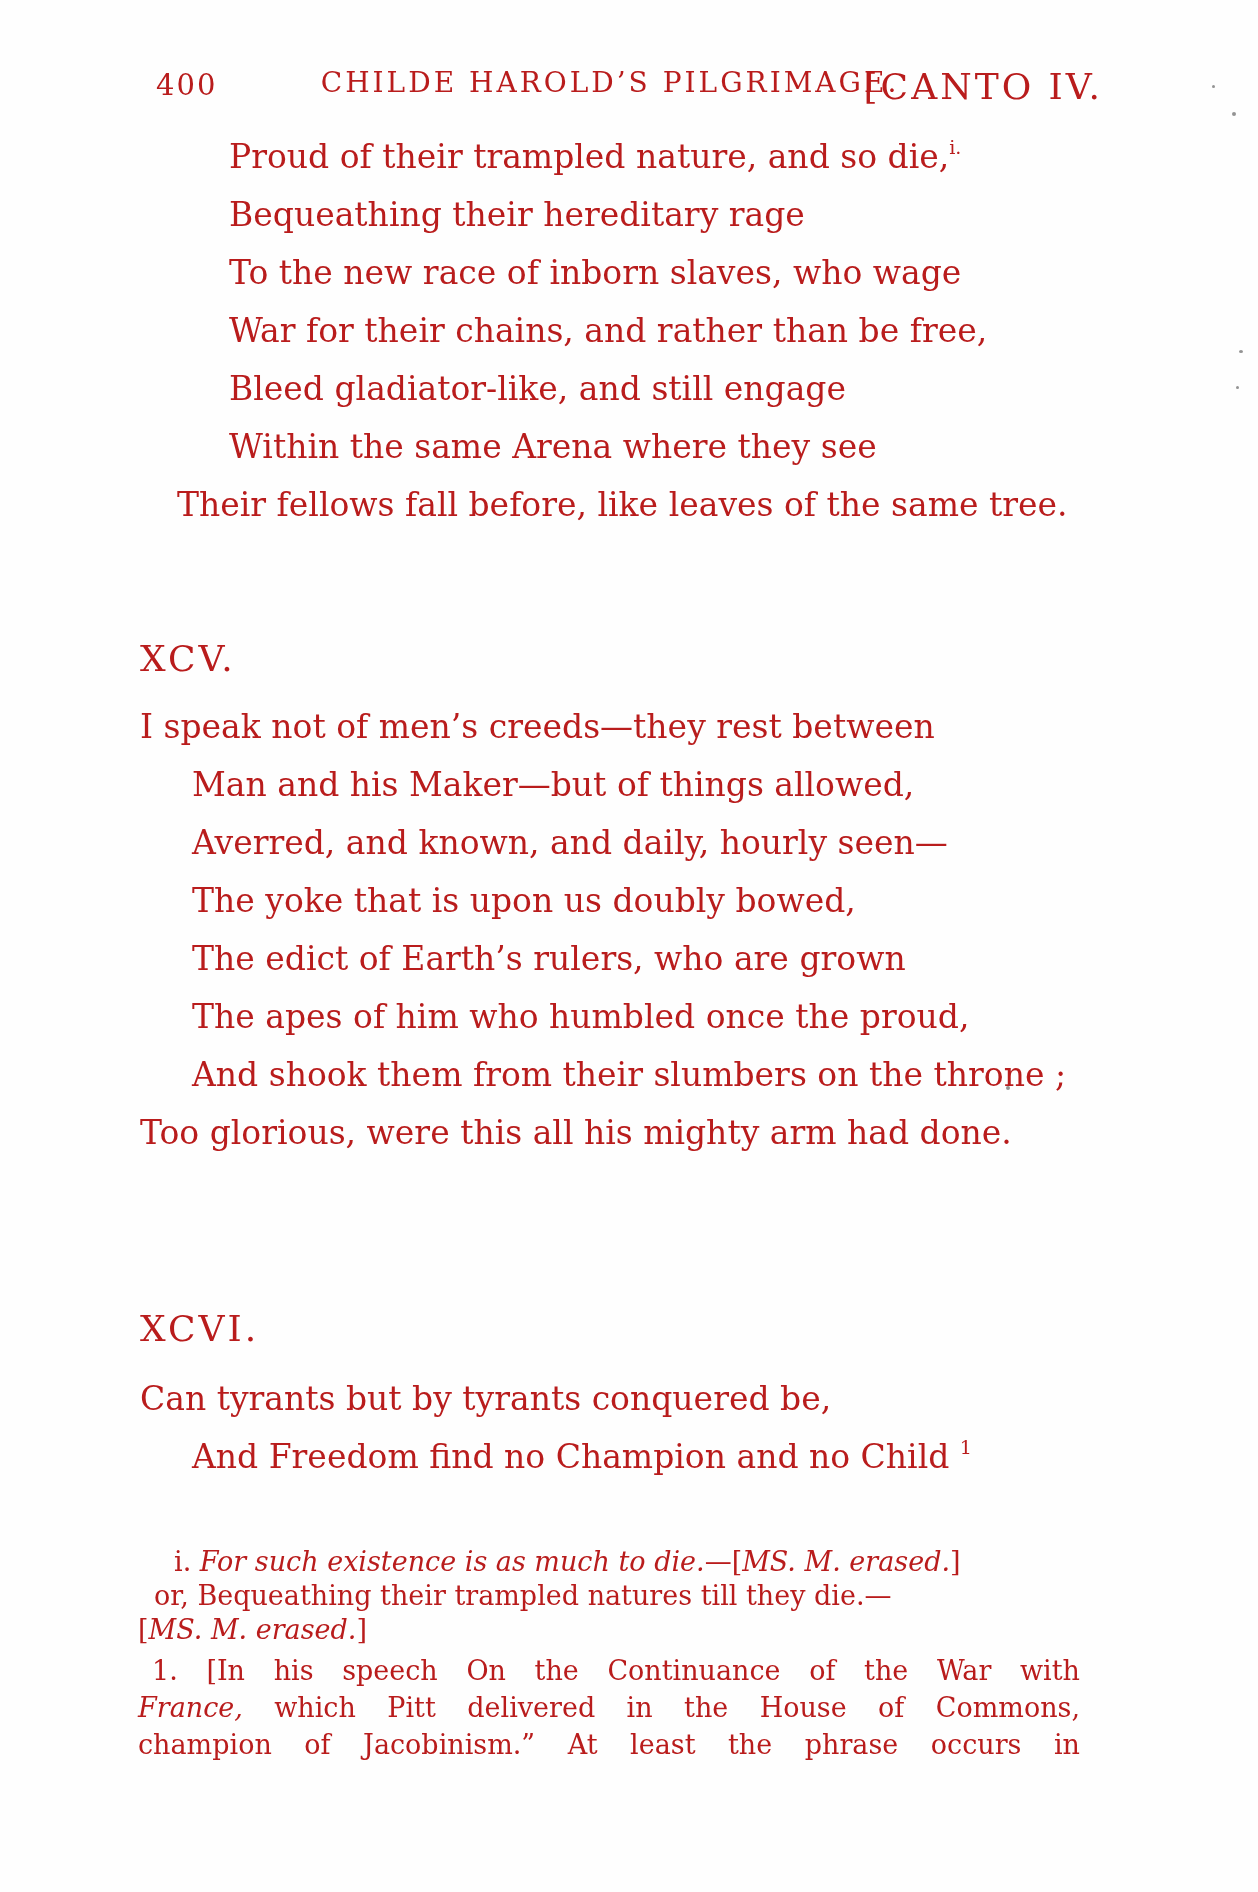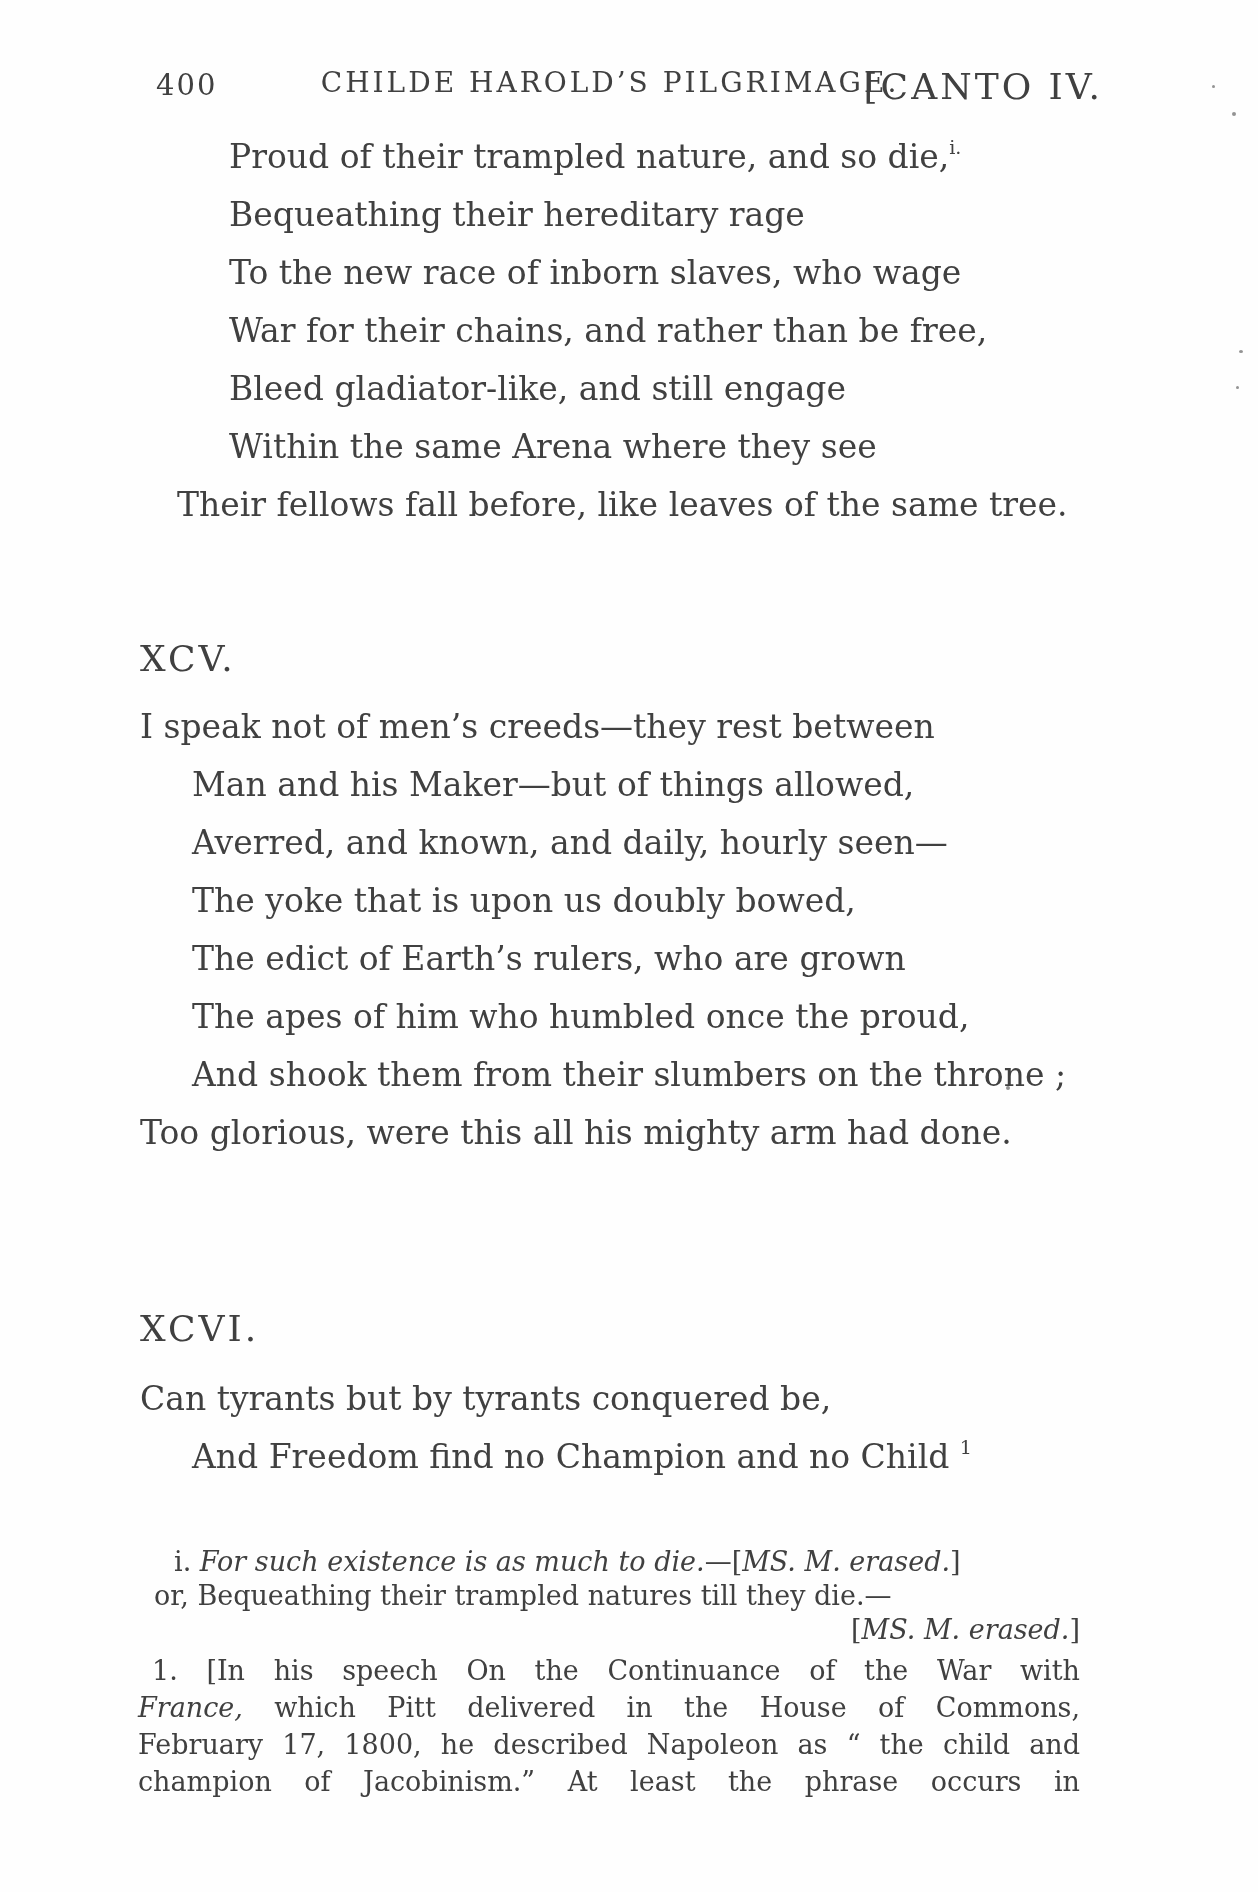--- a/index.html
+++ b/index.html
@@ -2,21 +2,21 @@
 <html><head>
 <meta charset="utf-8">
 <style>
   html, body { margin: 0; padding: 0; }
   body { background: #ffffff; }
   .page {
     position: relative;
     width: 1258px;
     height: 1892px;
     background: #fefefe;
-    color: #404040;
+    color: #b91c1c;
     font-family: "DejaVu Serif", serif;
     overflow: hidden;
   }
   
   .running-header {
     position: absolute;
     top: 62px; left: 0; width: 1258px; height: 44px;
     font-size: 29px;
   }
   .pagenum { position: absolute; left: 156px; top: 6px; letter-spacing: 2px; }
@@ -43,21 +43,21 @@
   .head-95 { top: 630px; }
   .head-96 { top: 1300px; }
   sup { font-size: 58%; line-height: 0; vertical-align: 14px; letter-spacing: 0; }
   
   .footnote { position: absolute; left: 138px; width: 942px; font-size: 27px; }
   .fn-i { top: 1545px; }
   .fn-1 { top: 1652px; }
   .fn-i .fline { line-height: 34px; }
   .fn-1 .fline { line-height: 37px; }
   .fline { white-space: nowrap; }
-  .fline.right { text-align: right; white-space: normal; }
+  .fline.right { text-align: left; white-space: normal; }
   .fline.fjust { white-space: normal; text-align: justify; text-align-last: justify; }
   .fline.hang-i { padding-left: 36px; }
   .fline.hang-or { padding-left: 16px; }
   .fline.hang-1 { padding-left: 14px; }
   
   .speck { position: absolute; background: #6f6f6f; border-radius: 50%; opacity: .75; }
   .sp1 { left: 1212px; top: 85px;  width: 3px; height: 3px; }
   .sp2 { left: 1232px; top: 112px; width: 4px; height: 4px; }
   .sp3 { left: 1239px; top: 350px; width: 4px; height: 3px; }
   .sp4 { left: 1236px; top: 386px; width: 3px; height: 3px; }
@@ -106,21 +106,20 @@
 
   <div class="footnote fn-i">
     <div class="fline hang-i"><span>i. </span><span style="font-style: italic;">For such existence is as much to die.</span><span>—[</span><span style="font-style: italic;">MS. M. erased.</span><span>]</span></div>
     <div class="fline hang-or"><span>or, </span><span style="">Bequeathing their trampled natures till they die.</span><span>—</span></div>
     <div class="fline right"><span>[</span><span style="font-style: italic;">MS. M. erased.</span><span>]</span></div>
   </div>
 
   <div class="footnote fn-1">
     <div class="fline fjust hang-1"><span>1. [In his speech </span><span style="">On the Continuance of the War with</span></div>
     <div class="fline fjust"><span style="font-style: italic;">France,</span><span> which Pitt delivered in the House of Commons,</span></div>
-    <div class="fline fjust"><span>February 17, 1800, he described Napoleon as “ the child and</span></div>
     <div class="fline fjust"><span>champion of Jacobinism.”  At least the phrase occurs in</span></div>
   </div>
 
   <div class="speck sp1"></div>
   <div class="speck sp2"></div>
   <div class="speck sp3"></div>
   <div class="speck sp4"></div>
   <div class="speck sp5"></div>
 
 </div>

